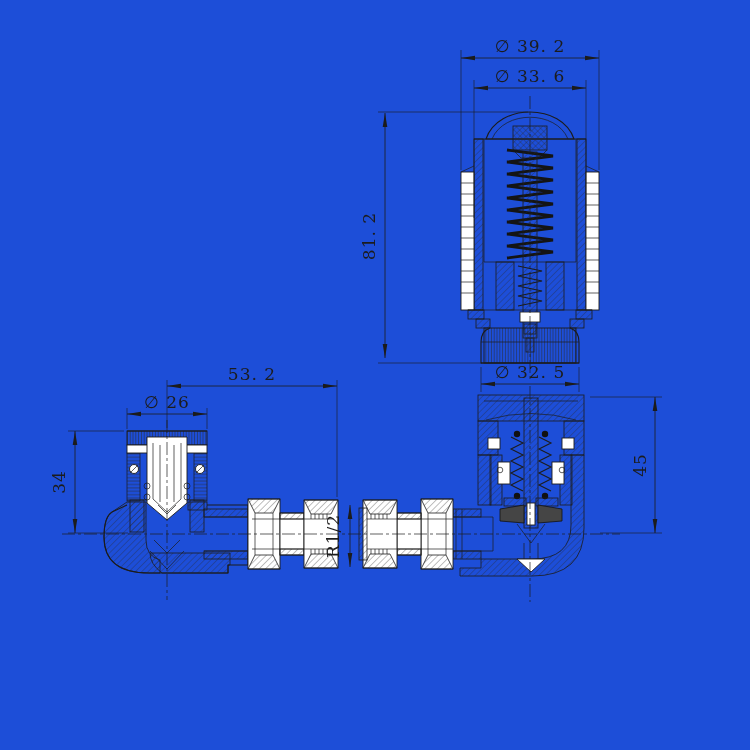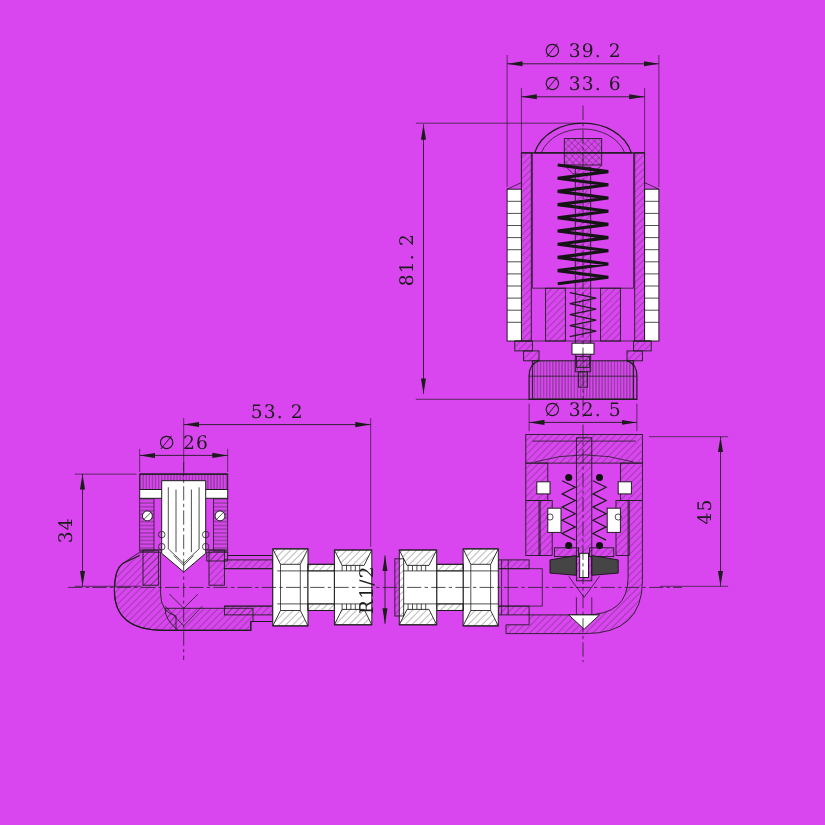--- a/index.html
+++ b/index.html
@@ -1,16 +1,16 @@
 <!DOCTYPE html>
 <html><head>
 <meta charset="utf-8">
 <style>
   html,body{margin:0;padding:0;background:#ffffff;}
-  .stage{width:750px;height:750px;background:#d946ef;position:relative;overflow:hidden;}
+  .stage{width:750px;height:750px;background:#1d4ed8;position:relative;overflow:hidden;}
   svg{display:block;}
   .ol{fill:none;stroke:#1c1c1c;stroke-width:1.1px;}
   .th{fill:none;stroke:#1c1c1c;stroke-width:.7px;}
   .hz{fill:url(#hatch);stroke:#1c1c1c;stroke-width:.8px;}
   .hzx{fill:url(#hatchx);stroke:none;}
   .wt{fill:#ffffff;stroke:#1c1c1c;stroke-width:.9px;}
   .kn{fill:url(#knurl);stroke:#1c1c1c;stroke-width:.9px;}
   .tr{fill:url(#threads);stroke:#1c1c1c;stroke-width:.7px;}
   .dim{stroke:#1c1c1c;stroke-width:.8px;fill:none;}
   .ext{stroke:#1c1c1c;stroke-width:.6px;fill:none;}

